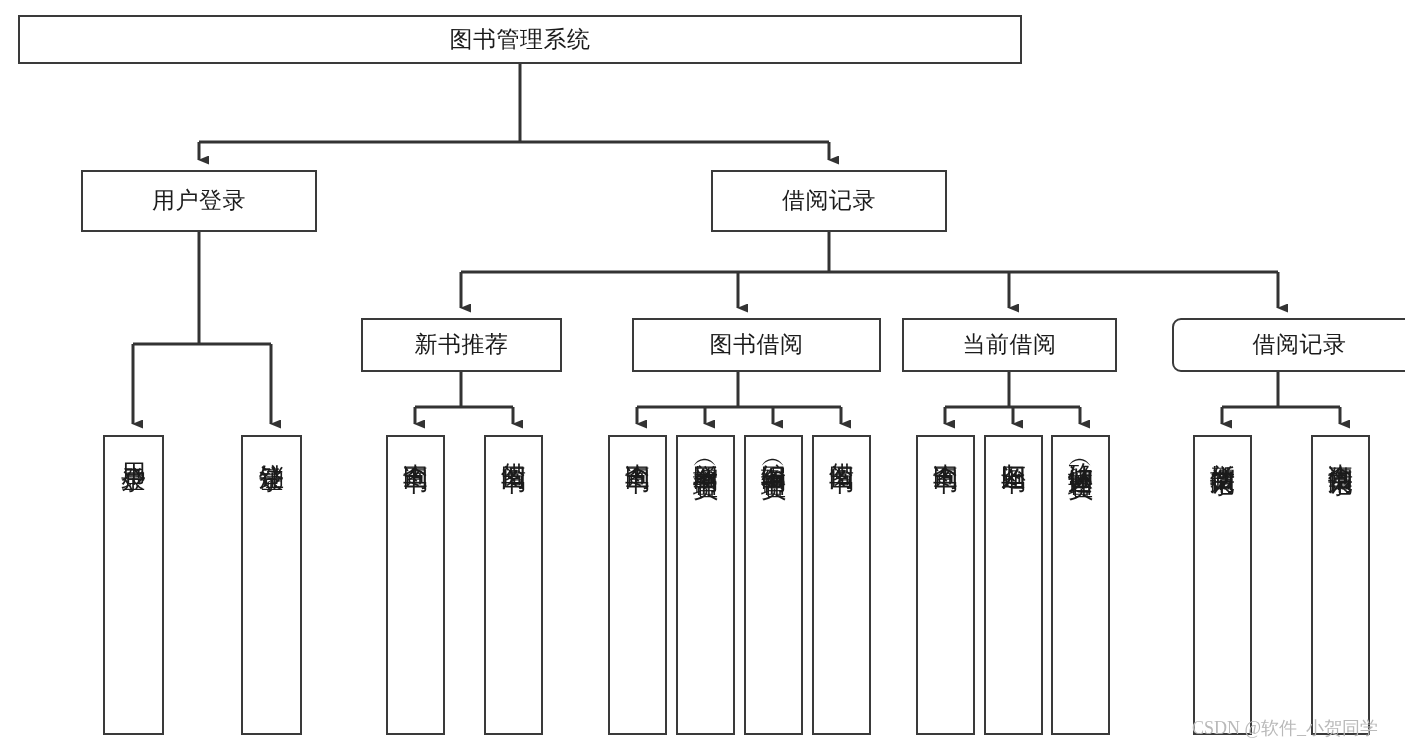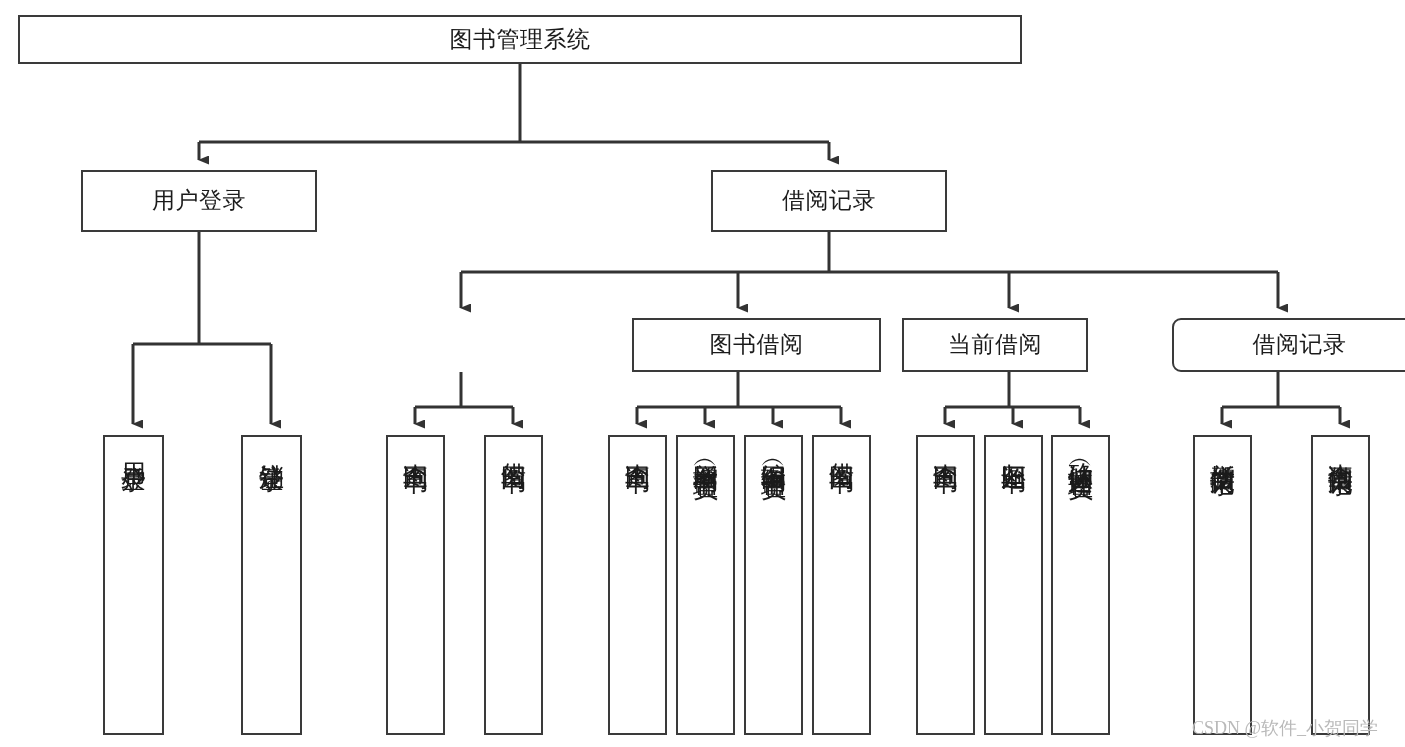--- a/index.html
+++ b/index.html
@@ -134,26 +134,29 @@
   </div>
 
   <div class="node horiz" style="left:81px; top:170px; width:236px; height:62px;">
     <span class="node-label">用户登录</span>
   </div>
 
   <div class="node horiz" style="left:711px; top:170px; width:236px; height:62px;">
     <span class="node-label">借阅记录</span>
   </div>
 
+  <div class="node horiz" style="left:361px; top:318px; width:201px; height:54px;">
+    <span class="node-label">新书推荐</span>
+  </div>
 
   <div class="node horiz" style="left:632px; top:318px; width:249px; height:54px;">
     <span class="node-label">图书借阅</span>
   </div>
 
-  <div class="node horiz" style="left:902px; top:318px; width:186px; height:54px;">
+  <div class="node horiz" style="left:902px; top:318px; width:215px; height:54px;">
     <span class="node-label">当前借阅</span>
   </div>
 
   <div class="node horiz" style="left:1172px; top:318px; width:255px; height:54px;border-radius:9px;">
     <span class="node-label">借阅记录</span>
   </div>
 
   <div class="node leaf" style="left:103px; top:435px; width:61px; height:300px;">
     <span class="node-label">用户登录</span>
   </div>

